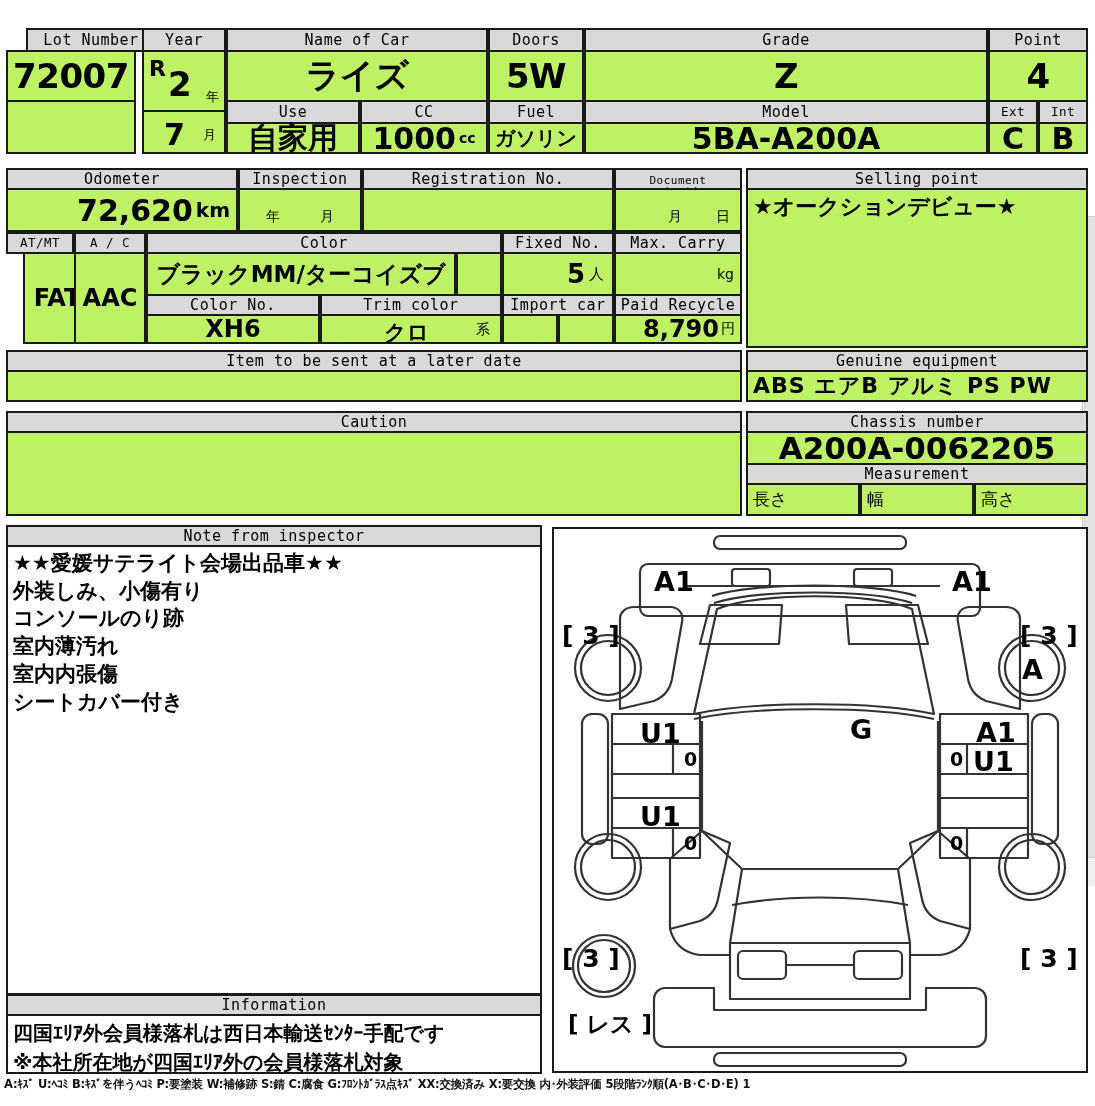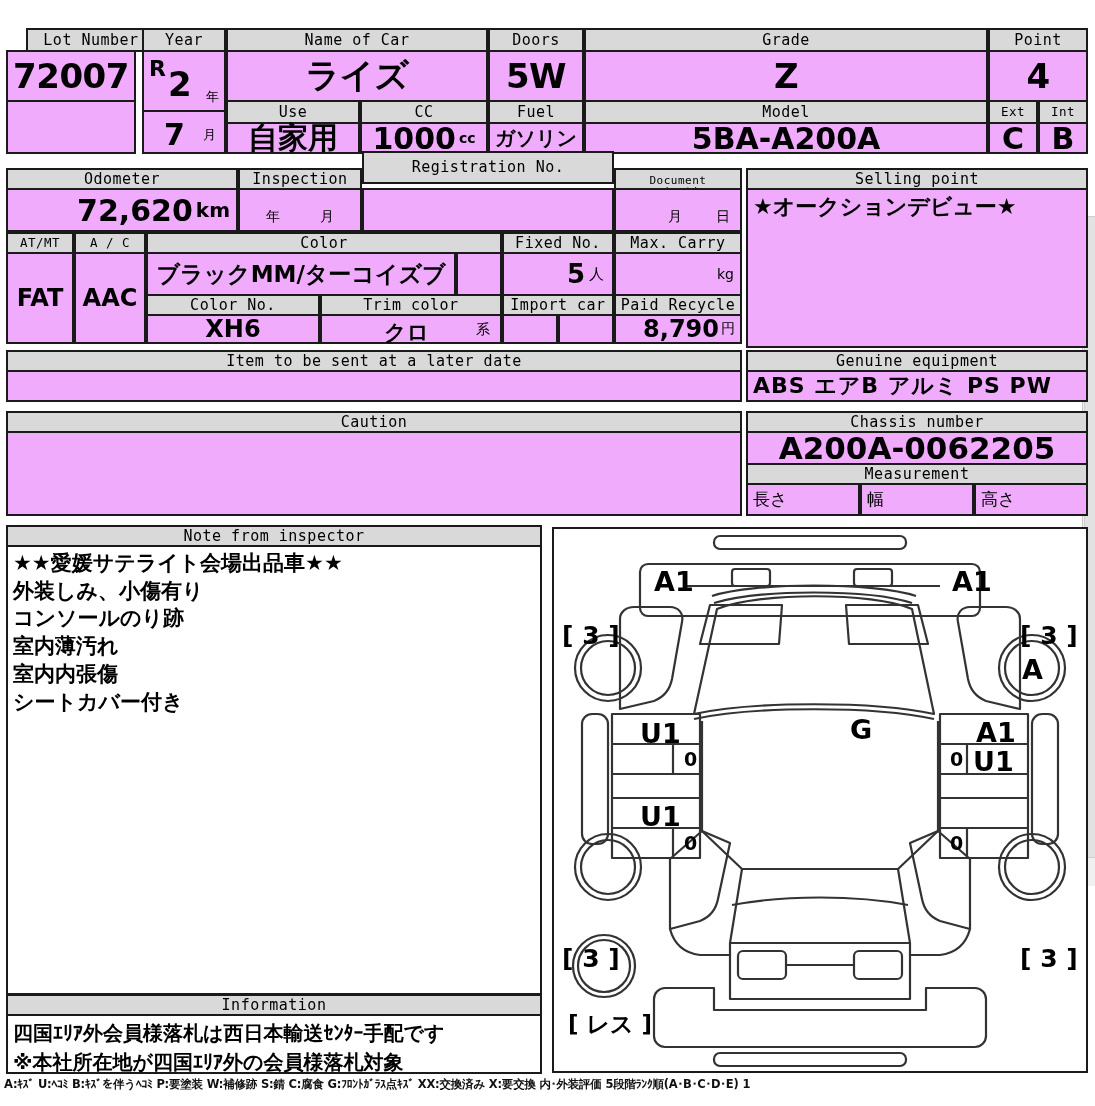--- a/index.html
+++ b/index.html
@@ -12,21 +12,21 @@
   .abs{position:absolute;box-sizing:border-box;}
   
   .hdr{
     background:#d9d9d9;border:2px solid #1a1a1a;
     font-size:15px;letter-spacing:.5px;
     display:flex;align-items:center;justify-content:center;
     text-align:center;line-height:1;
   }
   .hdr.sm{font-size:12.5px;}
   .val{
-    background:#f0abfc;border:2px solid #1a1a1a;
+    background:#bef264;border:2px solid #1a1a1a;
     display:flex;align-items:center;
     font-family:"DejaVu Sans","Liberation Sans",sans-serif;
   }
   .val.ctr{justify-content:center;}
   .val.rt{justify-content:flex-end;}
   .big{font-size:34px;font-weight:bold;letter-spacing:-.5px;}
   .big2{font-size:30px;font-weight:bold;}
   .med{font-size:24px;font-weight:bold;}
   .jp{font-family:"DejaVu Sans","Liberation Sans",sans-serif;}
   .unit{font-size:14px;font-weight:bold;margin-left:3px;}
@@ -112,32 +112,32 @@
     <span class="big2">72,620</span>
     <span class="unit" style="font-size:20px;">km</span>
   </div>
 
   <div class="abs hdr" style="left:238px;top:168px;width:124px;height:22px;">Inspection</div>
   <div class="abs val" style="left:238px;top:188px;width:124px;height:44px;">
     <span style="position:absolute;left:26px;bottom:4px;font-size:14px;">年</span>
     <span style="position:absolute;left:80px;bottom:4px;font-size:14px;">月</span>
   </div>
 
-  <div class="abs hdr" style="left:362px;top:151px;width:252px;height:33px;">Registration No.</div>
+  <div class="abs hdr" style="left:362px;top:168px;width:252px;height:22px;">Registration No.</div>
   <div class="abs val ctr" style="left:362px;top:188px;width:252px;height:44px;font-size:20px;font-weight:bold;"></div>
 
   <div class="abs hdr" style="left:614px;top:168px;width:128px;height:35px;font-size:11px;">Document expiration</div>
   <div class="abs val" style="left:614px;top:188px;width:128px;height:44px;">
     <span style="position:absolute;left:52px;bottom:4px;font-size:14px;">月</span>
     <span style="position:absolute;right:10px;bottom:4px;font-size:14px;">日</span>
   </div>
 
   <div class="abs hdr sm" style="left:6px;top:232px;width:68px;height:22px;">AT/MT</div>
   <div class="abs hdr sm" style="left:74px;top:232px;width:72px;height:22px;">A / C</div>
-  <div class="abs val ctr med" style="left:6px;top:252px;width:68px;height:92px;">FAT</div>
+  <div class="abs val ctr med" style="left:23px;top:252px;width:68px;height:92px;">FAT</div>
   <div class="abs val ctr med" style="left:74px;top:252px;width:72px;height:92px;">AAC</div>
 
   <div class="abs val ctr jp" style="left:146px;top:252px;width:310px;height:44px;font-size:23px;font-weight:bold;">ブラックMM/ターコイズブ</div>
   <div class="abs hdr" style="left:146px;top:232px;width:356px;height:22px;">Color</div>
   <div class="abs val" style="left:456px;top:252px;width:46px;height:44px;"></div>
 
   <div class="abs hdr" style="left:502px;top:232px;width:112px;height:22px;">Fixed No.</div>
   <div class="abs val rt" style="left:502px;top:252px;width:112px;height:44px;padding-right:8px;">
     <span style="font-size:26px;font-weight:bold;">5</span>
     <span class="jp" style="font-size:15px;margin-left:4px;">人</span>

